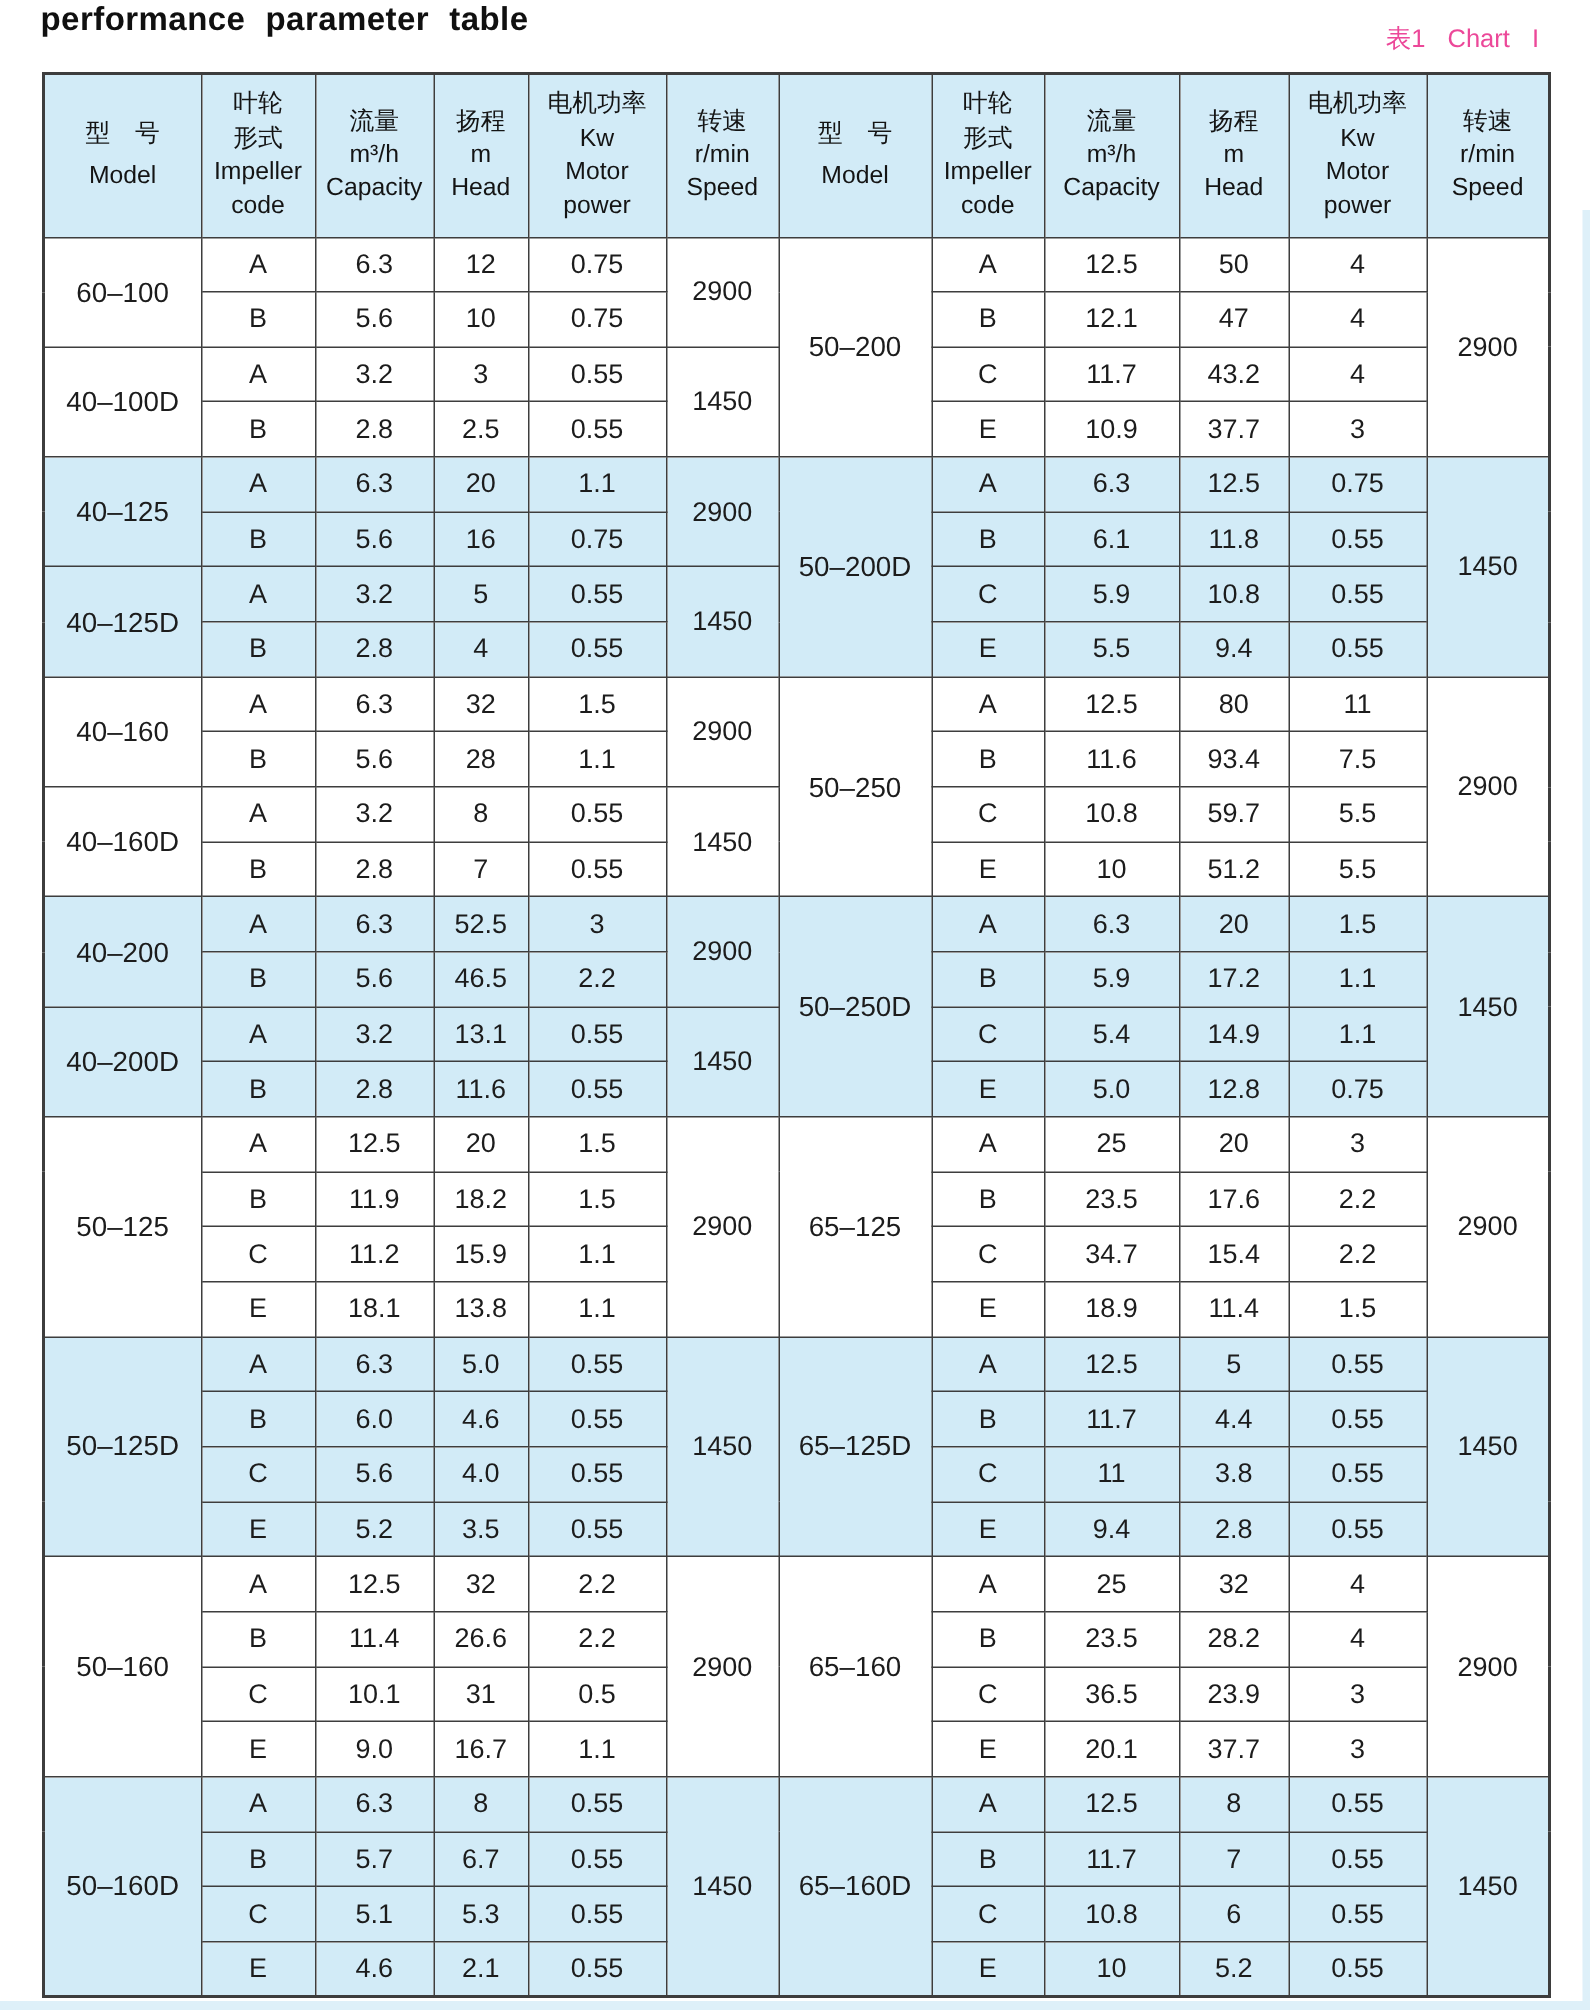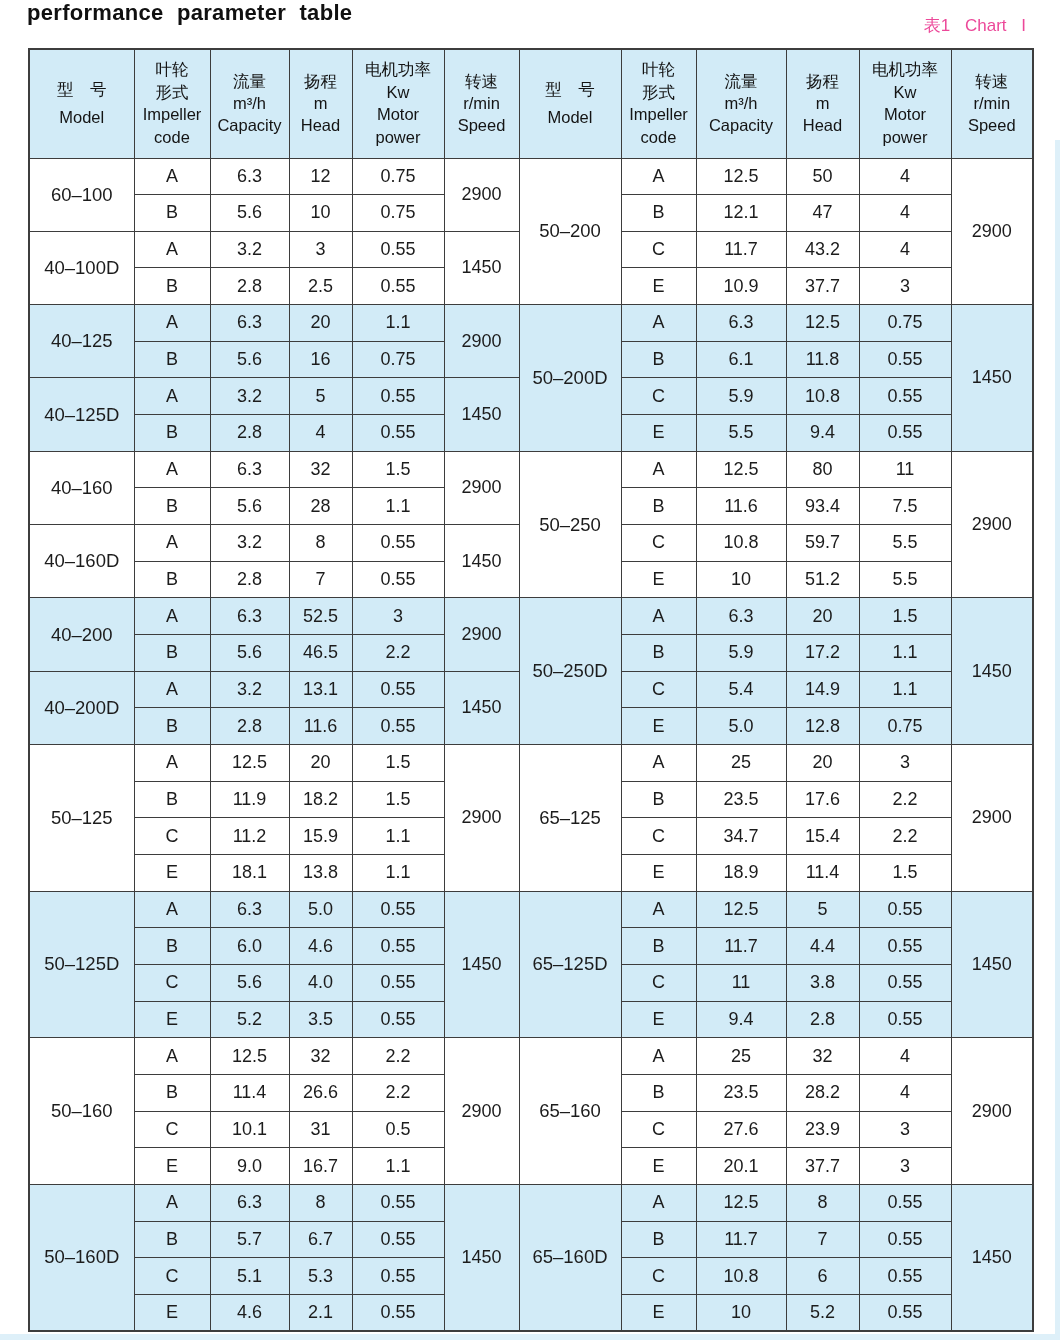--- a/index.html
+++ b/index.html
@@ -423,21 +423,21 @@
           <td>23.5</td>
           <td>28.2</td>
           <td>4</td>
         </tr>
         <tr>
           <td>C</td>
           <td>10.1</td>
           <td>31</td>
           <td>0.5</td>
           <td>C</td>
-          <td>27.6</td>
+          <td>36.5</td>
           <td>23.9</td>
           <td>3</td>
         </tr>
         <tr>
           <td>E</td>
           <td>9.0</td>
           <td>16.7</td>
           <td>1.1</td>
           <td>E</td>
           <td>20.1</td>

